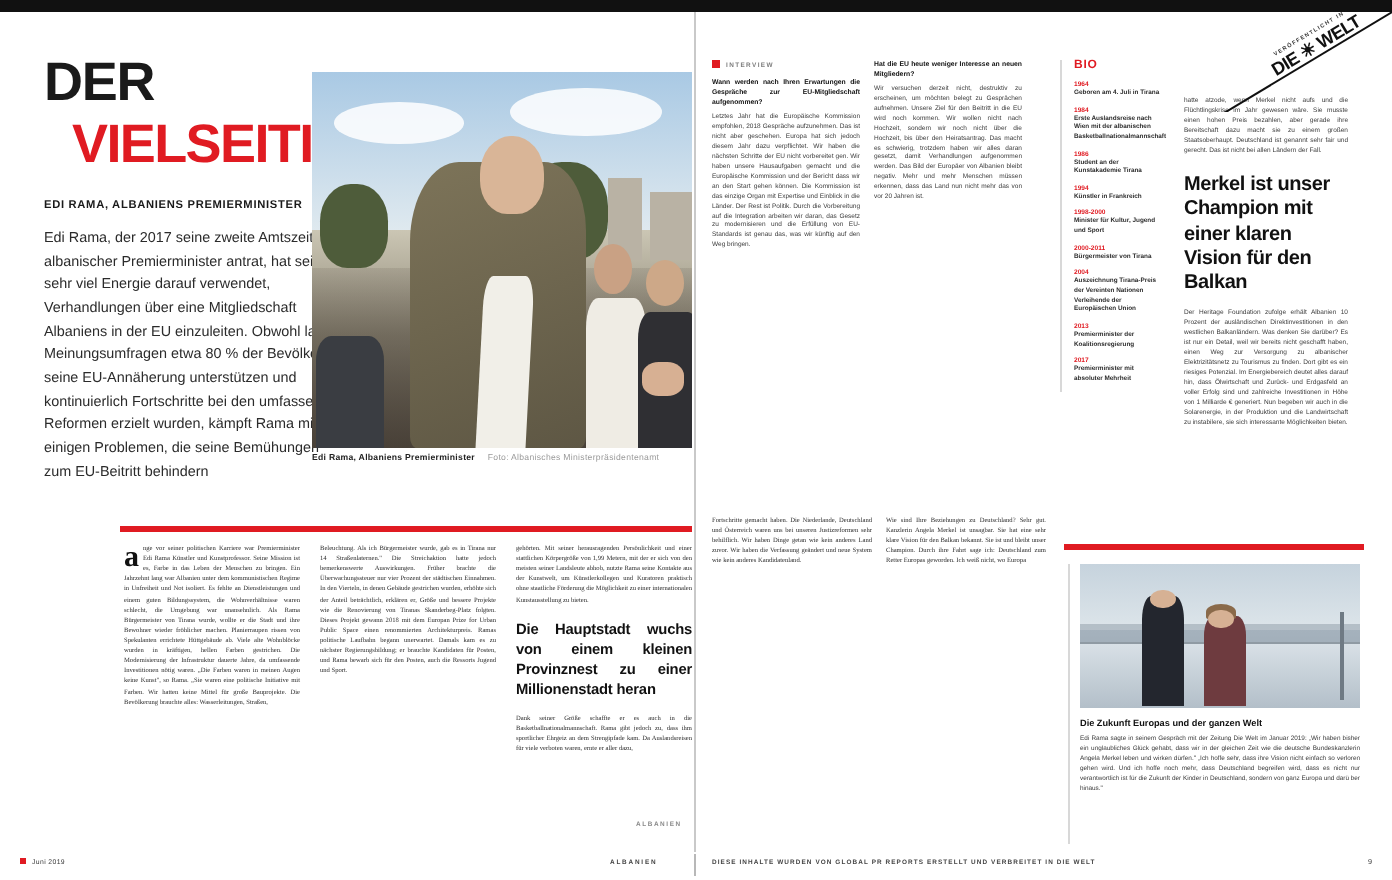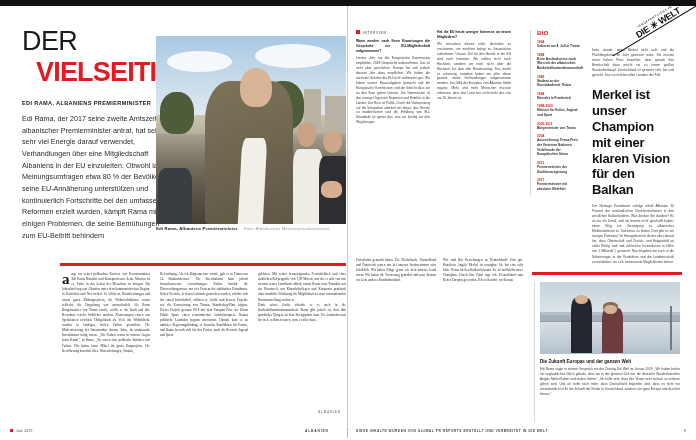--- a/index.html
+++ b/index.html
@@ -15,21 +15,21 @@
 
   
   .top-strip { position:absolute; top:0; left:0; width:696px; height:6px; background:#111; }
 
   
   .gutter { position:absolute; top:6px; left:347px; width:1px; height:420px; background:#c9c9c9; }
 
   
   .l-head { position:absolute; left:22px; top:28px; width:160px; }
   .kicker-der {
-    font-size:27px; font-weight:400; letter-spacing:-0.6px;
+    font-size:27px; font-weight:700; letter-spacing:-0.6px;
     color:#1a1a1a; line-height:1; margin:0;
   }
   .kicker-viel {
     font-size:27px; font-weight:800; letter-spacing:-0.8px;
     color:#e01b22; line-height:1; margin:4px 0 0 14px;
   }
   .deck {
     margin-top:14px; font-size:5.6px; font-weight:700; letter-spacing:0.35px;
     color:#1a1a1a; text-transform:uppercase;
   }
@@ -81,21 +81,21 @@
   
   .bio { position:absolute; left:530px; top:30px; width:52px; border-left:1px solid #d8d8d8; padding-left:6px; }
   .bio-title { font-size:6px; font-weight:800; color:#e01b22; letter-spacing:.4px; margin-bottom:4px; }
   .bio-item { margin-bottom:4px; }
   .bio-year { font-size:3.3px; font-weight:700; color:#e01b22; }
   .bio-text { font-size:3.2px; font-weight:700; line-height:1.45; color:#2d2d2d; }
 
   
   .rr { position:absolute; left:592px; top:48px; width:82px; }
   .rr-lead { font-size:3.25px; line-height:1.55; color:#3a3a3a; text-align:justify; }
-  .rr-head { font-size:13px; font-weight:800; line-height:1.22; color:#111; margin:9px 0 6px; letter-spacing:-0.2px; }
+  .rr-head { font-size:10px; font-weight:800; line-height:1.22; color:#111; margin:9px 0 6px; letter-spacing:-0.2px; }
   .rr-body { font-size:3.25px; line-height:1.55; color:#3a3a3a; text-align:justify; }
   .banner-wrap { position:absolute; right:0; top:0; width:90px; height:56px; overflow:hidden; }
   .banner-txt { position:absolute; right:-16px; top:14px; transform:rotate(-31deg); text-align:center; width:110px; }
   .banner-k { font-size:2.8px; letter-spacing:.7px; color:#333; font-weight:700; }
   .banner-w { font-size:9px; font-weight:800; color:#111; letter-spacing:-0.3px; }
   .banner-rule { position:absolute; right:-16px; top:29px; width:110px; height:1px; background:#111; transform:rotate(-31deg); }
 
   
   .red-rule-left { position:absolute; left:60px; top:263px; width:286px; height:2.5px; background:#e01b22; }
   .red-rule-right { position:absolute; left:532px; top:272px; width:150px; height:2.5px; background:#e01b22; }
@@ -275,20 +275,21 @@
 Als Rama Bürgermeister von Tirana wurde, wollte er die Stadt und ihre Bewohner wieder fröhlicher machen. Planierraupen rissen von Spekulanten errichtete Hüttgebäude ab. Viele alte Wohnblöcke wurden in kräftigen, hellen Farben gestrichen. Die Modernisierung der Infrastruktur dauerte Jahre, da umfassende Investitionen nötig waren.
 
 „Die Farben waren in meinen Augen keine Kunst", so Rama. „Sie waren eine politische Initiative mit Farben. Wir hatten keine Mittel für große Bauprojekte. Die Bevölkerung brauchte alles: Wasserleitungen, Straßen,</div>
   <div class="b-col bc2">Beleuchtung. Als ich Bürgermeister wurde, gab es in Tirana nur 14 Straßenlaternen."
 
 Die Streichaktion hatte jedoch bemerkenswerte Auswirkungen. Früher brachte die Überwachungssteuer nur vier Prozent der städtischen Einnahmen. In den Vierteln, in denen Gebäude gestrichen wurden, erhöhte sich der Anteil beträchtlich, erklären er, Größe und bessere Projekte wie die Renovierung von Tiranas Skanderbeg-Platz folgten. Dieses Projekt gewann 2018 mit dem Europan Prize for Urban Public Space einen renommierten Architekturpreis.
 
 Ramas politische Laufbahn begann unerwartet. Damals kam es zu nächster Regierungsbildung; er brauchte Kandidaten für Posten, und Rama bewarb sich für den Posten, auch die Ressorts Jugend und Sport.</div>
   <div class="b-col bc3">
     <div>gehörten. Mit seiner herausragenden Persönlichkeit und einer stattlichen Körpergröße von 1,99 Metern, mit der er sich von den meisten seiner Landsleute abhob, nutzte Rama seine Kontakte aus der Kunstwelt, um Künstlerkollegen und Kuratoren praktisch ohne staatliche Förderung die Möglichkeit zu einer internationalen Kunstausstellung zu bieten.</div>
+    <div class="pull">Die Hauptstadt wuchs von einem kleinen Provinznest zu einer Millionenstadt heran</div>
     <div>Dank seiner Größe schaffte er es auch in die Basketballnationalmannschaft. Rama gibt jedoch zu, dass ihm sportlicher Ehrgeiz an dem Strengipfade kam. Da Auslandsreisen für viele verboten waren, ernte er aller dazu,</div>
   </div>
 
   <div class="pm-col pmc1">Fortschritte gemacht haben. Die Niederlande, Deutschland und Österreich waren uns bei unseren Justizreformen sehr behilflich. Wir haben Dinge getan wie kein anderes Land zuvor. Wir haben die Verfassung geändert und neue System wie kein anderes Kandidatenland.</div>
   <div class="pm-col pmc2">Wie sind Ihre Beziehungen zu Deutschland?
 
 Sehr gut. Kanzlerin Angela Merkel ist unsagbar. Sie hat eine sehr klare Vision für den Balkan bekannt. Sie ist und bleibt unser Champion. Durch ihre Fahrt sage ich: Deutschland zum Retter Europas geworden. Ich weiß nicht, wo Europa</div>
 
   <div class="pbox-rule"></div>
   <div class="pbox">

